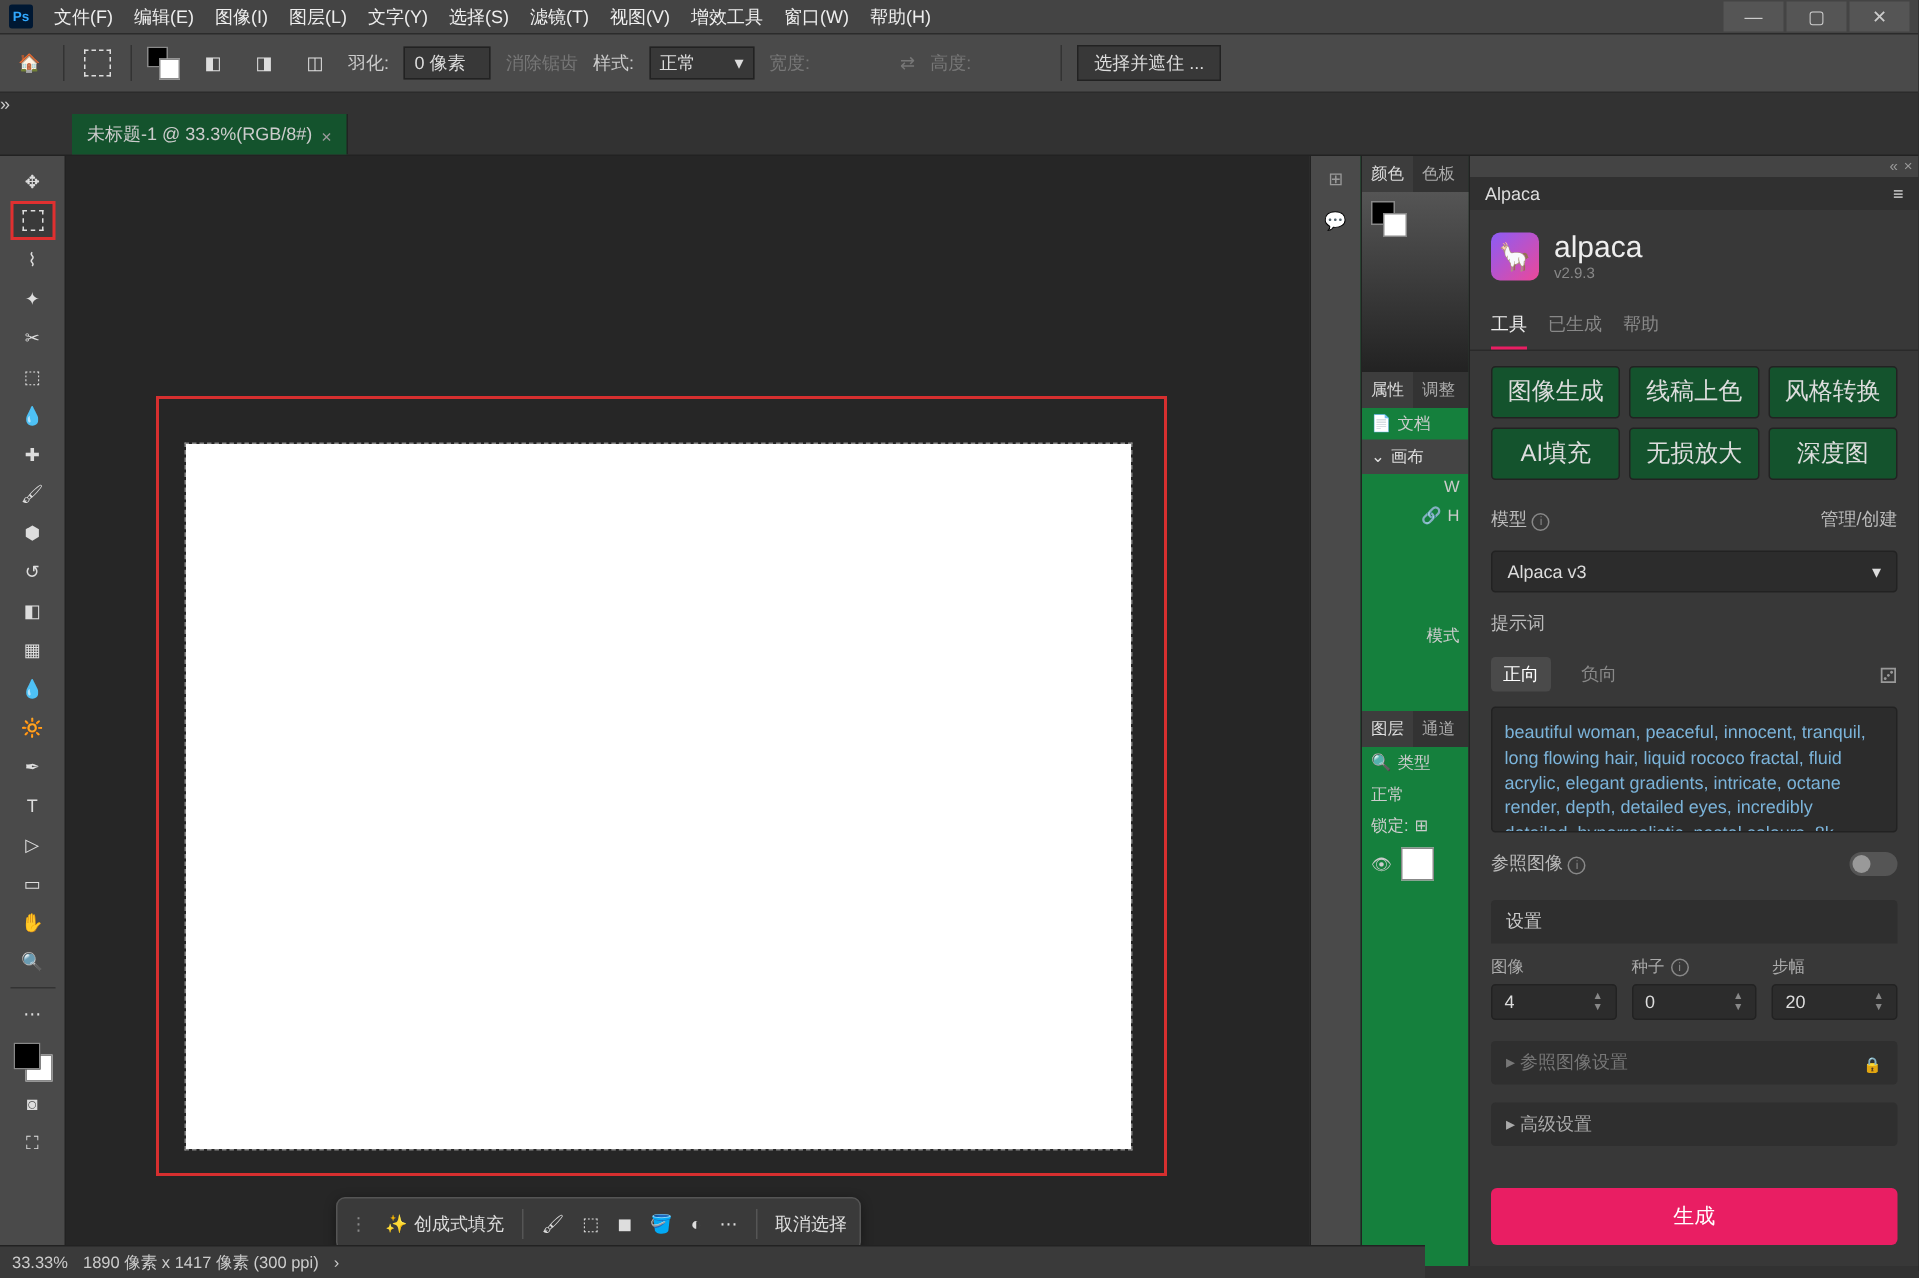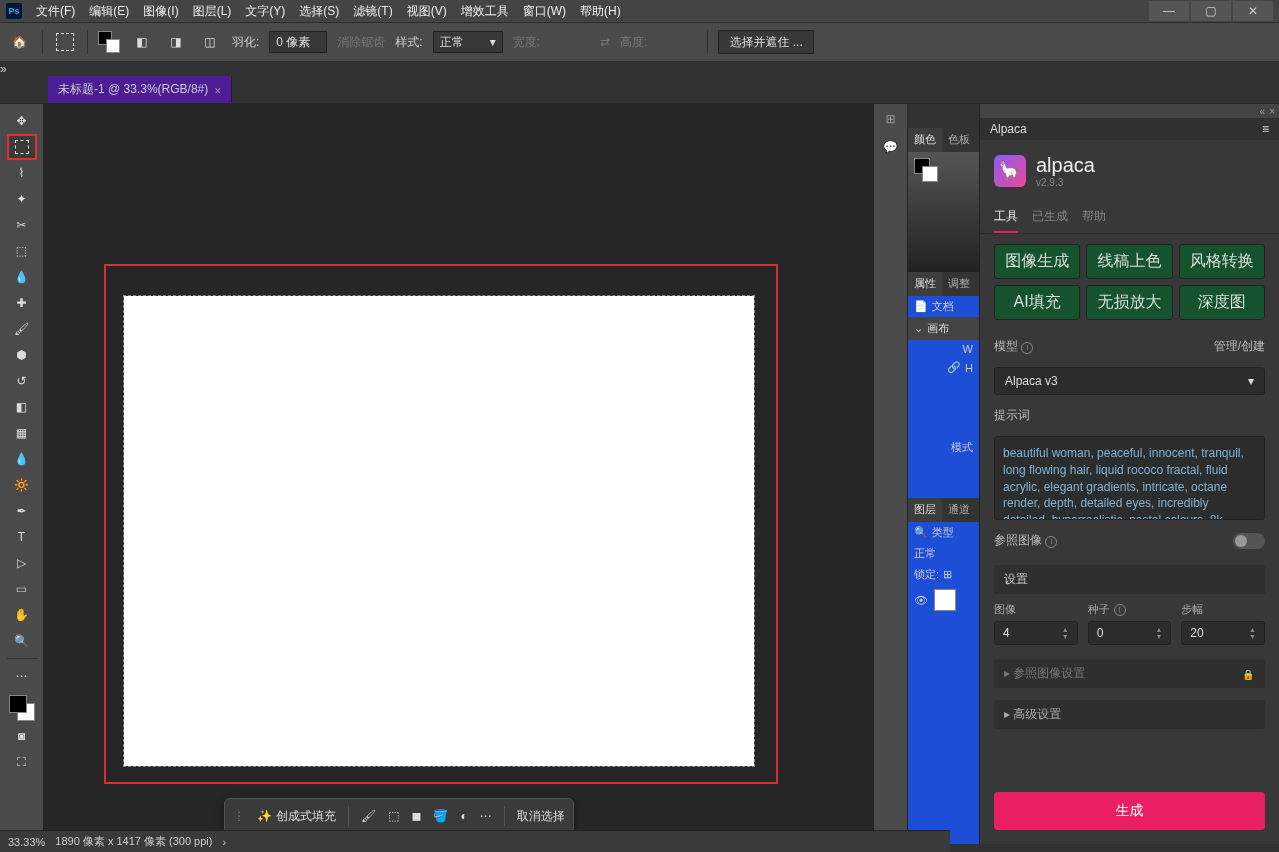--- a/index.html
+++ b/index.html
@@ -19,21 +19,21 @@
   .swatch-pair { position:relative; width:22px; height:22px; }
   .swatch-pair .a { position:absolute; width:14px;height:14px; background:#000; border:1px solid #888; left:0;top:0;}
   .swatch-pair .b { position:absolute; width:14px;height:14px; background:#fff; border:1px solid #888; right:0;bottom:0;}
   .opt-label { color:#ccc; font-size:12px; }
   .opt-input { background:#383838; border:1px solid #222; color:#ddd; padding:2px 6px; width:58px; height:22px; font-size:12px;}
   .opt-disabled { color:#777; }
   .opt-select { background:#383838; border:1px solid #222; color:#ddd; padding:2px 6px; width:70px; height:22px; font-size:12px; display:flex; align-items:center; justify-content:space-between;}
   .opt-btn { background:#383838; border:1px solid #222; color:#ddd; padding:3px 10px; height:24px; font-size:12px;text-align:center;}
 
   .tab-row { height: 28px; background: #323232; display:flex; align-items:stretch; padding-left: 48px; border-bottom:1px solid #222;}
-  .doc-tab { background:#4c1d95; padding: 5px 10px; display:flex; align-items:flex-end; gap:6px; font-size:12px; color:#ccc; border-right:1px solid #222;}
+  .doc-tab { background:#14532d; padding: 5px 10px; display:flex; align-items:flex-end; gap:6px; font-size:12px; color:#ccc; border-right:1px solid #222;}
   .doc-tab .x { color:#999; }
 
   .main { display:flex; height: calc(852px - 22px - 40px - 28px - 22px); }
   
   .toolbox { width: 44px; background:#4a4a4a; border-right:1px solid #222; display:flex; flex-direction:column; align-items:center; padding-top:4px; gap:0px;}
   .tool { width:28px; height:24px; display:flex; align-items:center; justify-content:center; color:#ddd; margin:1px 0; position:relative;}
   .tool.sel { outline:2px solid #e03030; outline-offset:-1px; background:#3a3a3a;}
   .toolbox .divider { height:1px; width:30px; background:#333; margin:4px 0;}
   .fgbg { position:relative; width:30px; height:30px; margin-top:4px;}
   .fgbg .fg { position:absolute; width:18px;height:18px; background:#000; border:1px solid #888; left:2px; top:2px; z-index:2;}
@@ -42,21 +42,21 @@
   .canvas-area { flex:1; background:#262626; position:relative; display:flex; align-items:flex-start; justify-content:center; overflow:hidden;}
   .sel-red { position:absolute; border:2px solid #d62f2f; left:60px; top:160px; width:674px; height:520px;}
   .canvas { position:absolute; left:80px; top:192px; width:630px; height:470px; background:#fff; outline:1px dashed #888;}
   
   .context-bar { position:absolute; bottom: 10px; left: 180px; height:36px; background:#3a3a3a; border:1px solid #555; border-radius:6px; display:flex; align-items:center; padding:0 8px; gap:12px; box-shadow:0 2px 8px rgba(0,0,0,.4);}
   .context-bar .cbtn { color:#ddd; display:flex; align-items:center; gap:4px;}
   .context-bar .csep { width:1px; height:20px; background:#555;}
 
   .side-strip { width:34px; background:#4a4a4a; border-left:1px solid #222; display:flex; flex-direction:column; align-items:center; padding-top:8px; gap:14px;}
   
-  .panels { width:70px; background:#1d4ed8; border-left:1px solid #222; display:flex; flex-direction:column; font-size:11px;margin-top:24px;}
+  .panels { width:70px; background:#15803d; border-left:1px solid #222; display:flex; flex-direction:column; font-size:11px;}
   .panel-tabs { display:flex; background:#333; height:24px;}
   .panel-tabs span { padding:4px 6px; color:#aaa; font-size:11px;}
   .panel-tabs span.act { background:#3d3d3d; color:#ddd;}
   .panel-body { flex:0 0 auto; padding:6px; color:#ccc;}
   .mini-swatch { position:relative; width:24px;height:24px;}
   .mini-swatch .a { position:absolute; width:16px;height:16px; background:#000; border:1px solid #888; left:0;top:0;}
   .mini-swatch .b { position:absolute; width:16px;height:16px; background:#fff; border:1px solid #888; right:0;bottom:0;}
   .prop-row { display:flex; align-items:center; gap:4px; padding:3px 6px; color:#ccc;}
   .collapse-hdr { background:#444; padding:4px 6px; display:flex; align-items:center; gap:4px; color:#ddd;}
   .layer-row { display:flex; align-items:center; gap:6px; padding:4px 6px;}
@@ -315,20 +315,25 @@
     </div>
     <div class="alp-sec alp-row">
       <span><span>模型</span> <span class="info-ic">i</span></span>
       <span>管理/创建</span>
     </div>
     <div class="alp-select">
         <span>Alpaca v3</span>
         <span>▾</span>
       </div>
     <div class="alp-sec">提示词</div>
+    <div class="prompt-tabs">
+      <span class="pt act">正向</span>
+      <span class="pt">负向</span>
+      <span style="margin-left:auto" class="dice-ic"></span>
+    </div>
     <div class="prompt-box">beautiful woman, peaceful, innocent, tranquil, long flowing hair, liquid rococo fractal, fluid acrylic, elegant gradients, intricate, octane render, depth, detailed eyes, incredibly detailed, hyperrealistic, pastel colours, 8k octane</div>
     <div class="alp-sec alp-row">
       <span><span>参照图像</span> <span class="info-ic">i</span></span>
       <div class="toggle"></div>
     </div>
     <div class="settings-hdr">设置</div>
     <div class="num-row">
       <div class="num-grp">
         <label>图像</label>
         <div class="num-in">

